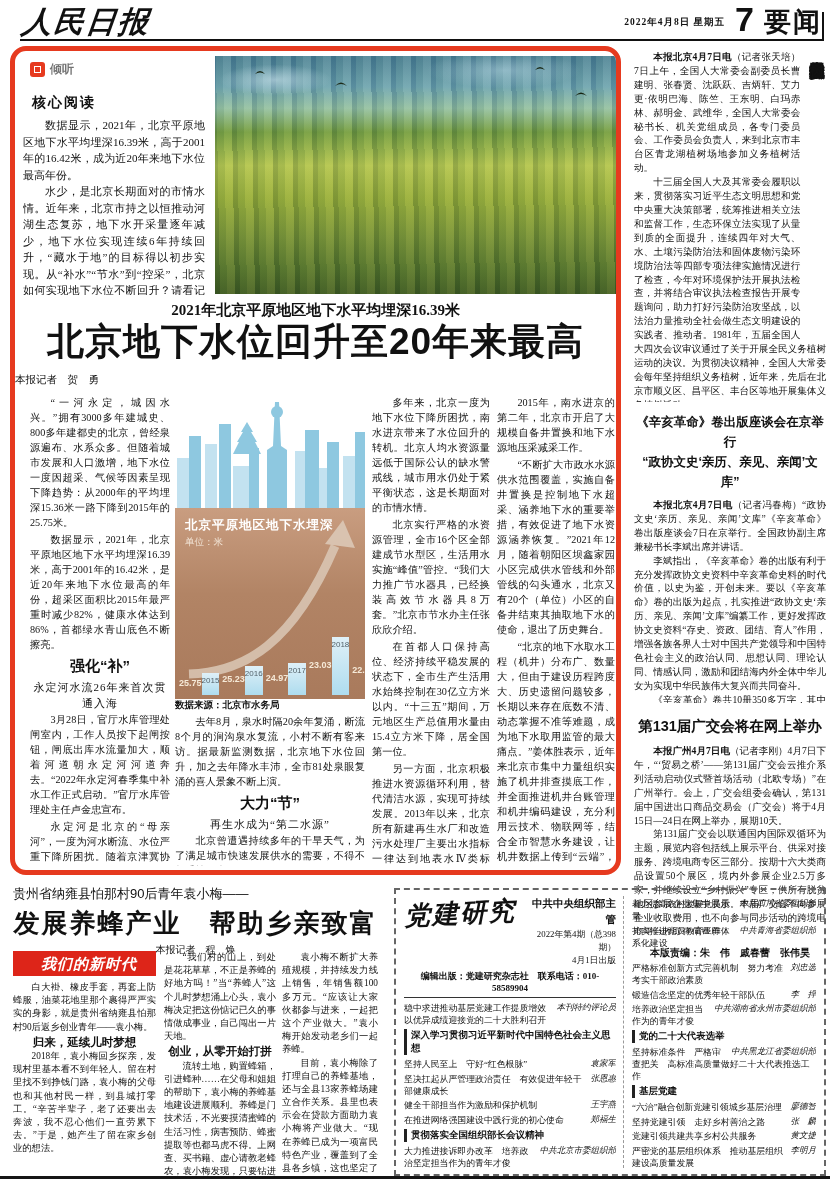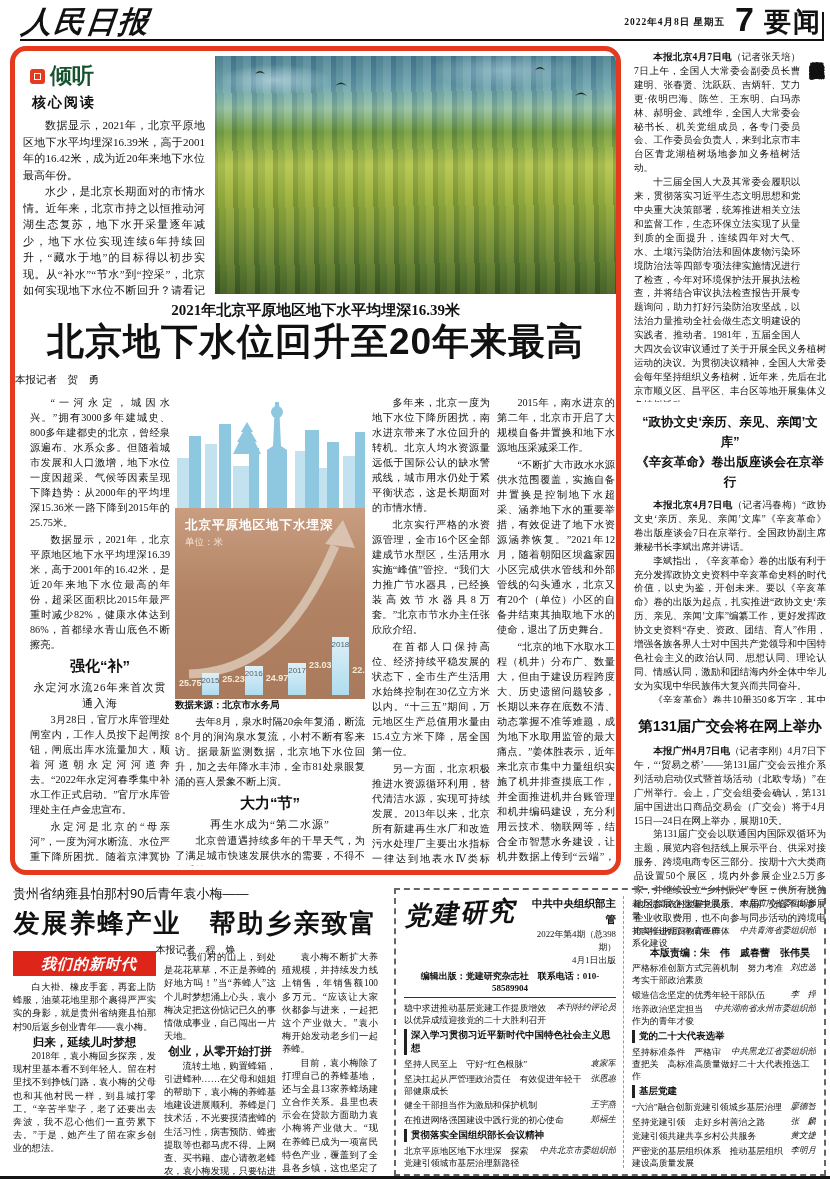--- a/index.html
+++ b/index.html
@@ -13,21 +13,21 @@
   .mast-pageno{font-size:34px;font-weight:bold;line-height:1;font-family:"Liberation Sans",sans-serif;}
   .mast-section{font-size:27px;font-weight:bold;line-height:1.05;letter-spacing:2px;font-family:"Liberation Sans",sans-serif;}
   .mast-rule{position:absolute;left:20px;top:39px;width:804px;height:2px;background:#111;}
   .mast-bracket{position:absolute;left:822px;top:12px;width:2px;height:28px;background:#111;}
   
   .red-box{position:absolute;left:10px;top:46px;width:611px;height:829px;border:5px solid #e63a1f;
            border-radius:16px;box-sizing:border-box;overflow:hidden;}
   .qingting{position:absolute;left:15px;top:10px;display:flex;align-items:center;gap:5px;}
   .listen-icon{width:15px;height:15px;background:#e63a1f;border-radius:3px;position:relative;}
   .listen-icon::after{content:"";position:absolute;left:4px;top:4px;width:5px;height:5px;border:1.5px solid #fff;}
-  .qingting-label{color:#14532d;font-weight:bold;font-size:22px;}
+  .qingting-label{color:#737373;font-weight:bold;font-size:12px;}
   .core-label{position:absolute;left:17px;top:43px;font-weight:bold;font-size:14px;letter-spacing:2px;}
   .summary{position:absolute;left:8px;top:66px;width:182px;height:178px;overflow:hidden;
            font-size:11px;line-height:1.5;text-align:justify;}
   .summary p{margin:0;text-indent:2em;}
   
   .photo{position:absolute;left:200px;top:5px;width:401px;height:238px;overflow:hidden;
     background:
       radial-gradient(ellipse 80px 22px at 15% 10%, rgba(215,235,245,.55), transparent 70%),
       radial-gradient(ellipse 110px 26px at 72% 6%, rgba(195,225,238,.45), transparent 70%),
       repeating-linear-gradient(89deg, rgba(35,65,25,.22) 0 5px, rgba(110,140,55,.20) 5px 12px, rgba(205,215,95,.16) 12px 20px),
@@ -279,22 +279,22 @@
 
   <div class="sidebar">
     <div class="a1">
       <div class="v-headline">全国人大常委会部分组成人员参加义务植树</div>
       <p class="lead-p"><b>本报北京4月7日电</b><span>（记者张天培）7日上午，全国人大常委会副委员长曹建明、张春贤、沈跃跃、吉炳轩、艾力更·依明巴海、陈竺、王东明、白玛赤林、郝明金、武维华，全国人大常委会秘书长、机关党组成员，各专门委员会、工作委员会负责人，来到北京市丰台区青龙湖植树场地参加义务植树活动。</span></p>
       <div>
           <p>十三届全国人大及其常委会履职以来，贯彻落实习近平生态文明思想和党中央重大决策部署，统筹推进相关立法和监督工作，生态环保立法实现了从量到质的全面提升，连续四年对大气、水、土壤污染防治法和固体废物污染环境防治法等四部专项法律实施情况进行了检查，今年对环境保护法开展执法检查，并将结合审议执法检查报告开展专题询问，助力打好污染防治攻坚战，以法治力量推动全社会做生态文明建设的实践者、推动者。1981年，五届全国人大四次会议审议通过了关于开展全民义务植树运动的决议。为贯彻决议精神，全国人大常委会每年坚持组织义务植树，近年来，先后在北京市顺义区、昌平区、丰台区等地开展集体义务植树活动。</p>
         </div>
     </div>
     <div class="a2-head">
+      <div>《辛亥革命》卷出版座谈会在京举行</div>
       <div>“政协文史‘亲历、亲见、亲闻’文库”</div>
-      <div>《辛亥革命》卷出版座谈会在京举行</div>
     </div>
     <div class="a2">
       <p class="lead-p"><b>本报北京4月7日电</b><span>（记者冯春梅）“政协文史‘亲历、亲见、亲闻’文库”《辛亥革命》卷出版座谈会7日在京举行。全国政协副主席兼秘书长李斌出席并讲话。</span></p>
       <div>
           <p>李斌指出，《辛亥革命》卷的出版有利于充分发挥政协文史资料中辛亥革命史料的时代价值，以史为鉴，开创未来。要以《辛亥革命》卷的出版为起点，扎实推进“政协文史‘亲历、亲见、亲闻’文库”编纂工作，更好发挥政协文史资料“存史、资政、团结、育人”作用，增强各族各界人士对中国共产党领导和中国特色社会主义的政治认同、思想认同、理论认同、情感认同，激励和团结海内外全体中华儿女为实现中华民族伟大复兴而共同奋斗。</p>
           <p>《辛亥革命》卷共10册350多万字，其中从中国政协文史馆馆藏手稿中选取的部分辛亥革命稿件为首次公开。</p>
         </div>
     </div>
     <div class="a3-head">第131届广交会将在网上举办</div>
     <div class="a3">
@@ -350,21 +350,21 @@
       </div>
       <div class="ad-pub">编辑出版：党建研究杂志社　联系电话：010-58589904</div>
       <div>
           <div class="toc-entry"><span class="a">本刊特约评论员</span><span class="t">稳中求进推动基层党建工作提质增效　以优异成绩迎接党的二十大胜利召开</span></div>
           <div class="toc-sec">深入学习贯彻习近平新时代中国特色社会主义思想</div>
           <div class="toc-entry"><span class="a">袁家军</span><span class="t">坚持人民至上　守好“红色根脉”</span></div>
           <div class="toc-entry"><span class="a">张恩惠</span><span class="t">坚决扛起从严管理政治责任　有效促进年轻干部健康成长</span></div>
           <div class="toc-entry"><span class="a">王宇燕</span><span class="t">健全干部担当作为激励和保护机制</span></div>
           <div class="toc-entry"><span class="a">郑福生</span><span class="t">在推进网络强国建设中践行党的初心使命</span></div>
           <div class="toc-sec">贯彻落实全国组织部长会议精神</div>
-          <div class="toc-entry"><span class="a">中共北京市委组织部</span><span class="t">北京平原地区地下水埋深　探索党建引领城市基层治理新路径</span></div>
+          <div class="toc-entry"><span class="a">中共北京市委组织部</span><span class="t">大力推进接诉即办改革　培养政治坚定担当作为的青年才俊</span></div>
         </div>
     </div>
     <div class="ad-right">
         <div class="toc-entry"><span class="a">中共四川省委组织部</span><span class="t">着力提高农村发展党员质量</span></div>
         <div class="toc-entry"><span class="a">中共青海省委组织部</span><span class="t">扎实推进党员教育工作体系化建设</span></div>
         <div class="toc-spacer"></div>
         <div class="toc-entry"><span class="a">刘忠选</span><span class="t">严格标准创新方式完善机制　努力考准考实干部政治素质</span></div>
         <div class="toc-entry"><span class="a">李　捍</span><span class="t">锻造信念坚定的优秀年轻干部队伍</span></div>
         <div class="toc-entry"><span class="a">中共湖南省永州市委组织部</span><span class="t">培养政治坚定担当作为的青年才俊</span></div>
         <div class="toc-sec">党的二十大代表选举</div>

